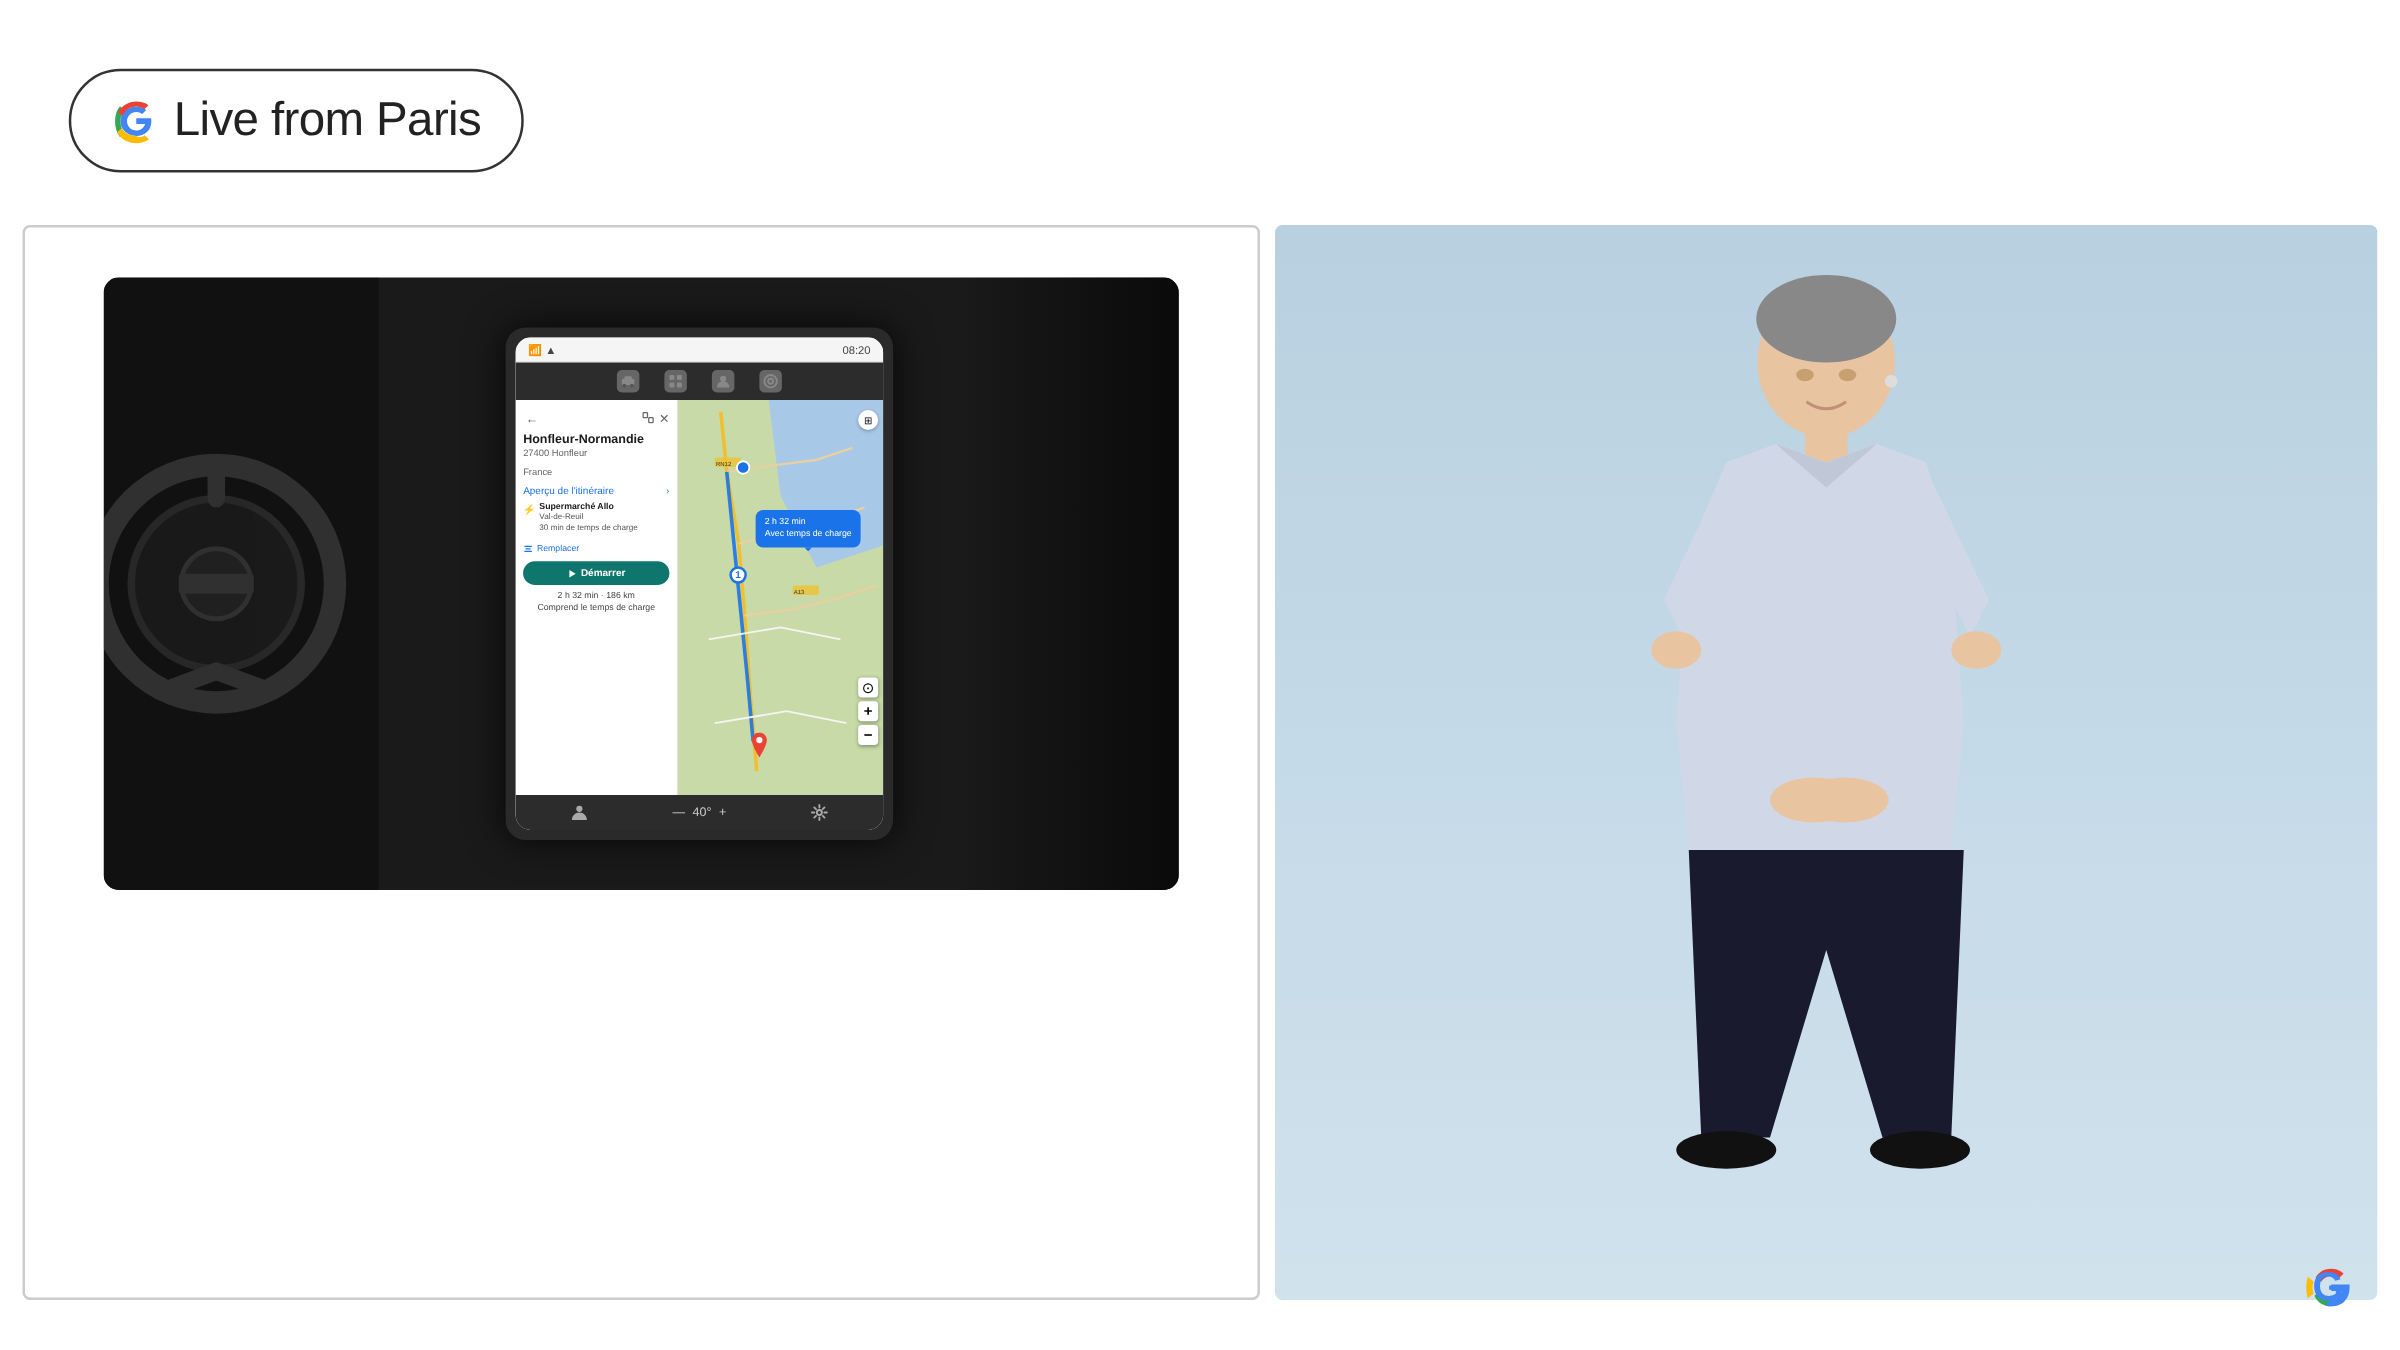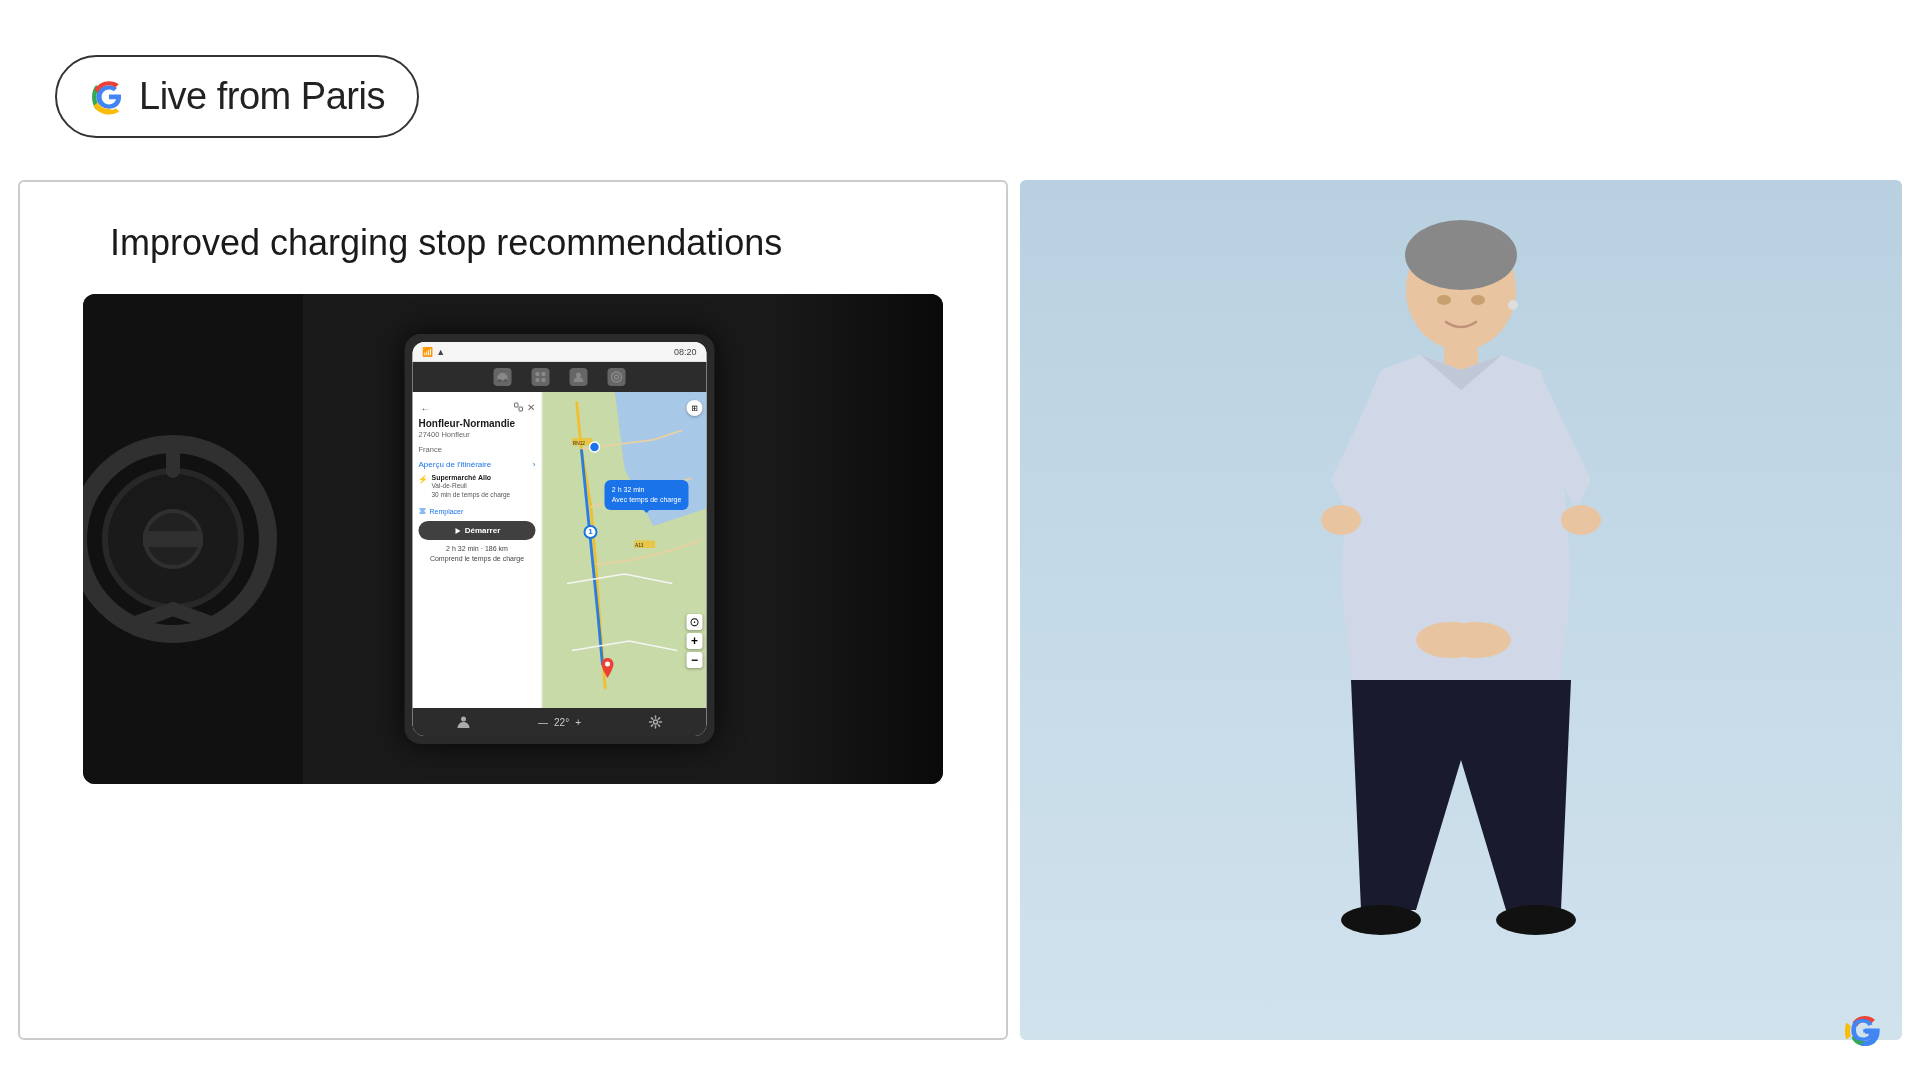--- a/index.html
+++ b/index.html
@@ -226,21 +226,21 @@
     .replace-btn {
       display: flex;
       align-items: center;
       gap: 3px;
       font-size: 7px;
       color: #1a73e8;
       margin-bottom: 6px;
     }
 
     .start-btn {
-      background: #404040;
+      background: #0f766e;
       color: #fff;
       border: none;
       border-radius: 16px;
       padding: 5px 8px;
       font-size: 8px;
       font-weight: 600;
       text-align: center;
       width: 100%;
       margin-bottom: 4px;
       display: flex;
@@ -368,21 +368,20 @@
     <path d="M8.3 23c0-3.8 1.5-7.3 3.8-9.9l-4-3.9C5.0 12.5 3.5 17.5 3.5 23c0 5.5 1.5 10.5 4.6 14.8l4-3.9C9.8 30.3 8.3 26.8 8.3 23z" fill="#34A853"></path>
     <path d="M23 9.5c2.8 0 5.3.9 7.4 2.5l3.8-3.8C31.5 6.0 27.4 4.8 23 4.8c-7.1 0-13.3 3.9-16.7 9.7l4 3.9C12.1 13.1 17.1 9.5 23 9.5z" fill="#EA4335"></path>
     <path d="M23 36.5c-5.6 0-10.6-2.8-13.7-7.0l-4 3.9C9.1 39.8 15.6 43.2 23 43.2c4.3 0 8.4-1.3 11.7-3.5l-3.8-3.8C28.8 37.5 26 38.5 23 36.5z" fill="#FBBC05"></path>
   </svg>
   <span class="badge-text">Live from Paris</span>
 </div>
 
 <div class="main-content">
 
   <div class="left-panel">
-    <div class="slide-title">Improved charging stop recommendations</div>
 
     <div class="car-display-container">
 
       <svg style="position:absolute;left:0;top:0;width:220px;height:100%;opacity:0.9" viewBox="0 0 220 490" xmlns="http://www.w3.org/2000/svg">
         <rect width="220" height="490" fill="#111"></rect>
 
         <circle cx="90" cy="245" r="95" fill="none" stroke="#333" stroke-width="18"></circle>
         <circle cx="90" cy="245" r="68" fill="#1a1a1a" stroke="#2a2a2a" stroke-width="6"></circle>
 
         <line x1="90" y1="150" x2="90" y2="177" stroke="#333" stroke-width="14" stroke-linecap="round"></line>
@@ -539,21 +538,21 @@
 
           <div class="tablet-bottom-bar">
             <div class="bottom-icon">
               <svg width="14" height="14" viewBox="0 0 14 14">
                   <circle cx="7" cy="4" r="2.5" fill="#aaa"></circle>
                   <path d="M1 13c0-3.3 2.7-6 6-6s6 2.7 6 6" fill="#aaa"></path>
                 </svg>
             </div>
             <div class="temp-display">
               <span>—</span>
-              <span>22°</span>
+              <span>40°</span>
               <span>+</span>
             </div>
             <div class="bottom-icon">
               <svg width="14" height="14" viewBox="0 0 14 14">
                   <circle cx="7" cy="7" r="2" fill="none" stroke="#aaa" stroke-width="1.5"></circle>
                   <path d="M7 1v2M7 11v2M1 7h2M11 7h2M2.9 2.9l1.4 1.4M9.7 9.7l1.4 1.4M2.9 11.1l1.4-1.4M9.7 4.3l1.4-1.4" stroke="#aaa" stroke-width="1.5" stroke-linecap="round"></path>
                 </svg>
             </div>
           </div>
         </div>

